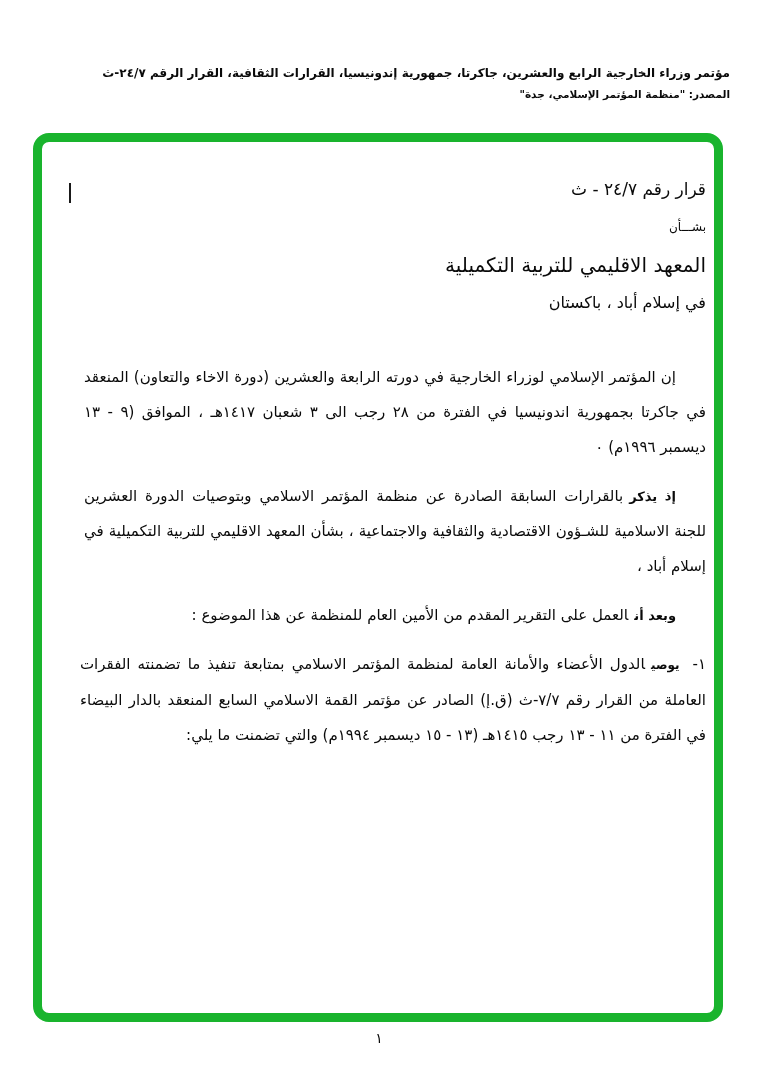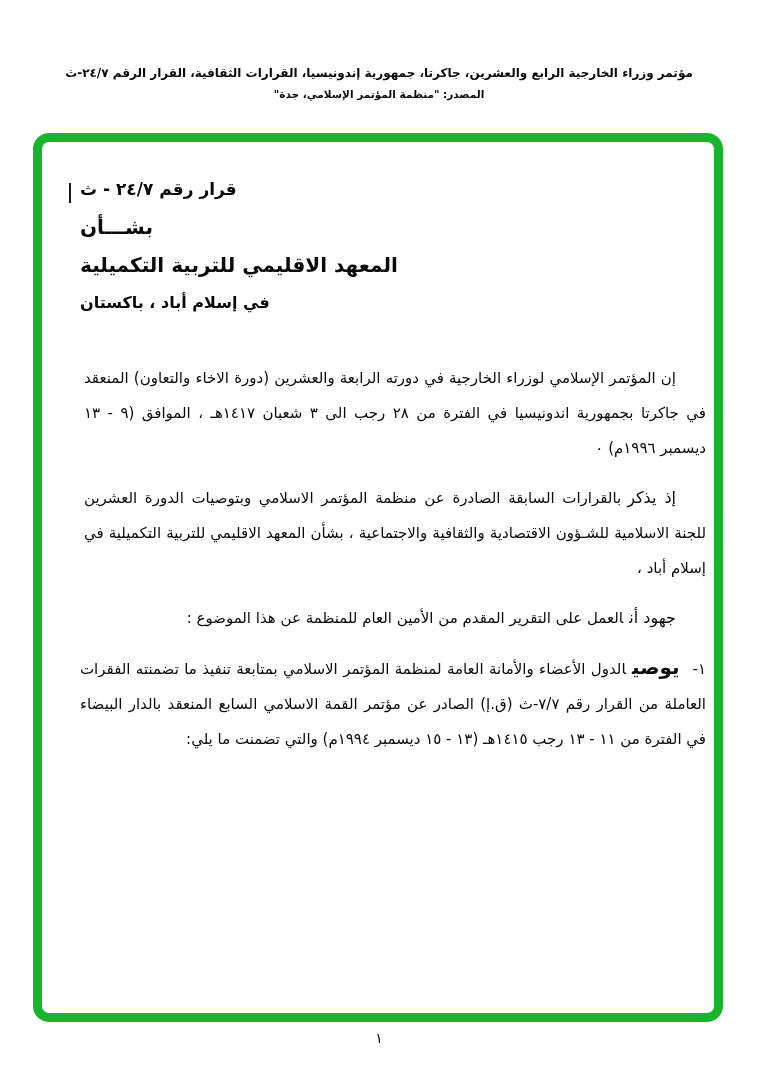--- a/index.html
+++ b/index.html
@@ -8,21 +8,21 @@
     background:#ffffff;
     position:relative;
     overflow:hidden;
     font-family:"DejaVu Sans", sans-serif;
     color:#0a0a0a;
   }
 
   
   .header {
     position:absolute; top:66px; left:28px; right:28px;
-    direction:rtl; text-align:center;
+    direction:rtl; 
   }
   .header-l1 {
     font-size:12px; font-weight:bold; white-space:nowrap; letter-spacing:0;
   }
   .header-l2 {
     font-size:10.5px; font-weight:bold; margin-top:8px;
   }
 
   
   .frame {
@@ -42,35 +42,35 @@
 
   
   .content {
     position:absolute; top:170px; left:80px; width:626px;
     direction:rtl; unicode-bidi:embed;
     font-size:15px; line-height:35px;
     text-align:justify;
   }
 
   .title-block {
-    text-align:left; font-weight:bold;
+    text-align:right; font-weight:normal;
     line-height:38px; margin:0 0 38px 0;
   }
   .title-l1 { font-size:17px; }
-  .title-l2 { font-size:20px; }
+  .title-l2 { font-size:12px; }
   .title-l3 { font-size:20px; }
   .title-l4 { font-size:16px; }
 
   .para { margin:0 0 14px 4px; text-indent:30px; }
-  .para .lead { font-weight:normal; font-size:16px; }
+  .para .lead { font-weight:bold; font-size:13px; }
   .para .lead:not(:empty) { margin-left:6px; }
 
   .item { margin:0 0 16px 0; text-indent:0; }
   .item .marker { margin-left:13px; }
-  .item .lead { font-weight:bold; font-size:20px; margin-left:6px; }
+  .item .lead { font-weight:bold; font-size:12px; margin-left:6px; }
 
   .footer-num {
     position:absolute; top:1030px; left:0; right:0;
     text-align:center; font-size:14px; direction:rtl;
   }
 </style>
 </head>
 <body>
 
 <div class="header">
@@ -87,21 +87,21 @@
     <div class="title-l1">قرار رقم ٢٤/٧ - ث</div>
     <div class="title-l2">بشـــأن</div>
     <div class="title-l3">المعهد الاقليمي للتربية التكميلية</div>
     <div class="title-l4">في إسلام أباد ، باكستان</div>
   </div>
 
   <p class="para"><span class="lead"></span><span>إن المؤتمر الإسلامي لوزراء الخارجية  في دورته الرابعة والعشرين (دورة الاخاء والتعاون) المنعقد في جاكرتا بجمهورية اندونيسيا في الفترة من ٢٨ رجب الى ٣ شعبان ١٤١٧هـ ، الموافق (٩ - ١٣ ديسمبر ١٩٩٦م) ٠</span></p>
 
   <p class="para"><span class="lead">إذ يذكر</span><span>بالقرارات السابقة الصادرة عن منظمة المؤتمر الاسلامي وبتوصيات الدورة العشرين للجنة الاسلامية للشـؤون الاقتصادية والثقافية والاجتماعية ، بشأن المعهد الاقليمي للتربية التكميلية في إسلام أباد ،</span></p>
 
-  <p class="para"><span class="lead">جهود أن</span><span>العمل على التقرير المقدم من الأمين العام للمنظمة عن هذا الموضوع :</span></p>
+  <p class="para"><span class="lead">وبعد أن</span><span>العمل على التقرير المقدم من الأمين العام للمنظمة عن هذا الموضوع :</span></p>
 
   <p class="item"><span class="marker">١-</span><span class="lead">يوصي</span><span>الدول الأعضاء والأمانة العامة لمنظمة المؤتمر الاسلامي بمتابعة  تنفيذ ما تضمنته الفقرات العاملة من القرار رقم ٧/٧-ث (ق.إ) الصادر عن مؤتمر القمة الاسلامي السابع المنعقد بالدار البيضاء في  الفترة من ١١ - ١٣ رجب ١٤١٥هـ (١٣ - ١٥ ديسمبر ١٩٩٤م) والتي تضمنت ما يلي:</span></p>
 
 
 
 </div>
 
 <div class="footer-num">١</div>
 
 </body></html>

